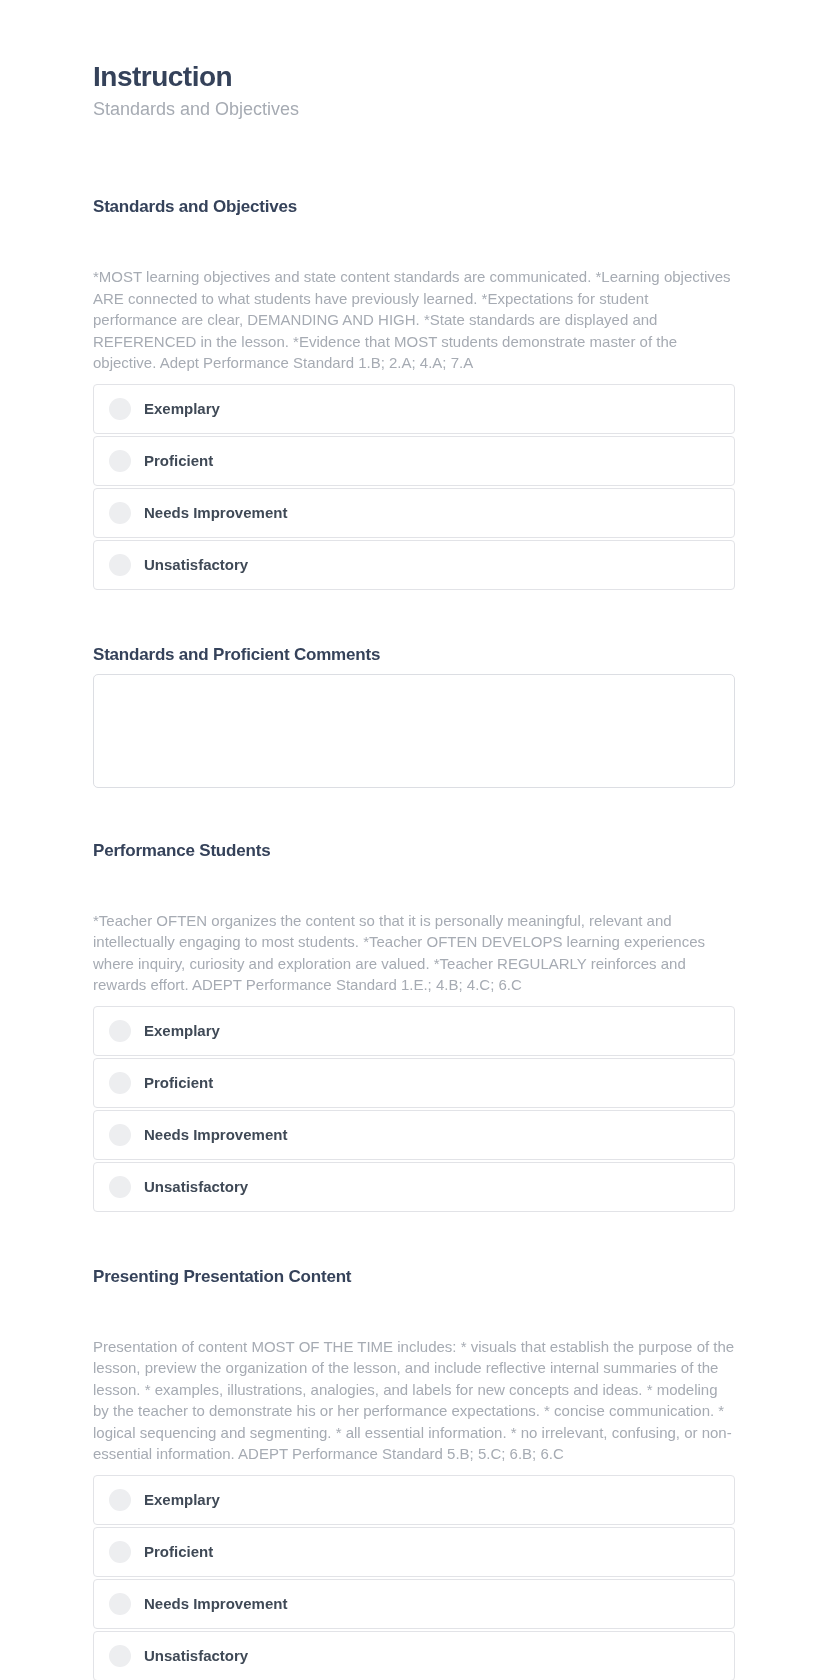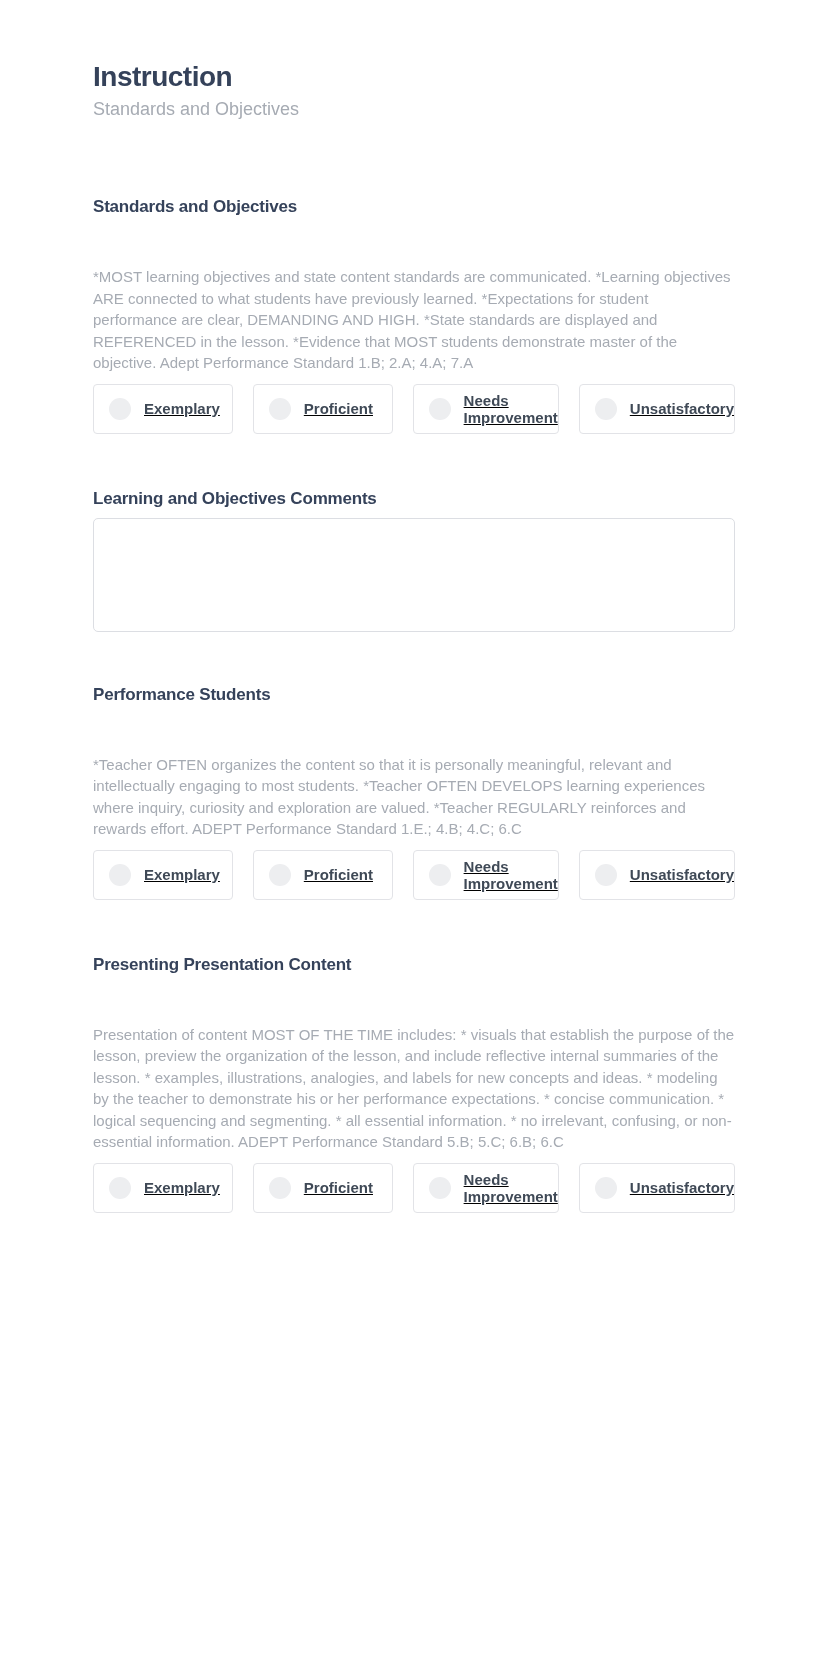--- a/index.html
+++ b/index.html
@@ -46,23 +46,22 @@
   }
   .q-desc {
     font-size: 15px;
     line-height: 21.5px;
     color: #a6abb3;
     margin-bottom: 10px;
     margin-top: 48px;
   }
   .options-grid {
     display: grid;
-    grid-template-columns: 1fr 1fr 1fr 1fr;
-    gap: 20px;
-    text-decoration: underline;
+    grid-template-columns: 1fr;
+    gap: 2px;
   }
   .option {
     height: 50px;
     background: #ffffff;
     border: 1px solid #e2e3e7;
     border-radius: 4px;
     display: flex;
     align-items: center;
     padding-left: 15px;
     cursor: pointer;
@@ -126,21 +125,21 @@
           <span class="option-label">Needs Improvement</span>
         </div>
         <div class="option">
           <span class="radio-circle"></span>
           <span class="option-label">Unsatisfactory</span>
         </div>
       </div>
     </div>
 
     <div class="comments-block">
-      <div class="q-heading">Learning and Objectives Comments</div>
+      <div class="q-heading">Standards and Proficient Comments</div>
       <textarea class="comments-textarea" style=""></textarea>
     </div>
 
     <div class="question">
       <div class="q-heading">Performance Students</div>
       <div class="q-desc">*Teacher OFTEN organizes the content so that it is personally meaningful, relevant and intellectually engaging to most students. *Teacher OFTEN DEVELOPS learning experiences where inquiry, curiosity and exploration are valued. *Teacher REGULARLY reinforces and rewards effort. ADEPT Performance Standard 1.E.; 4.B; 4.C; 6.C</div>
       <div class="options-grid">
         <div class="option">
           <span class="radio-circle"></span>
           <span class="option-label">Exemplary</span>

